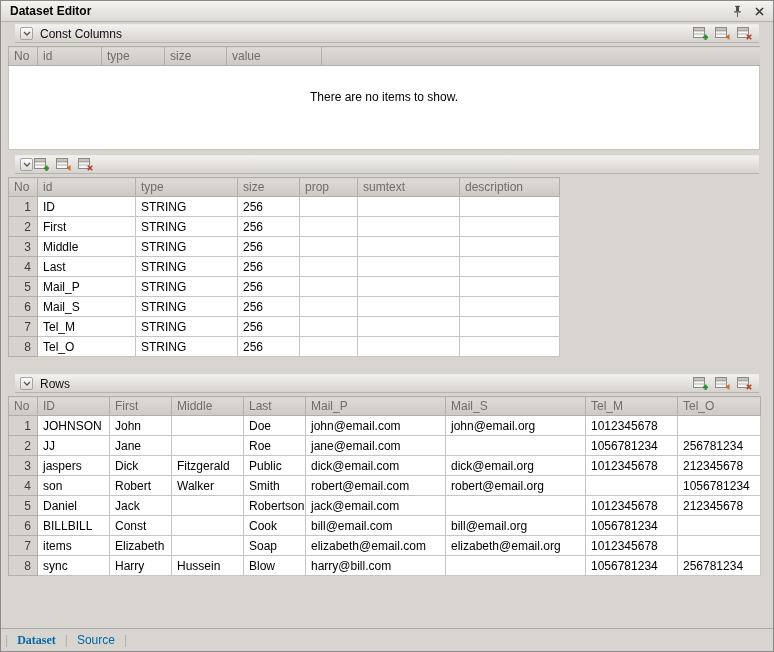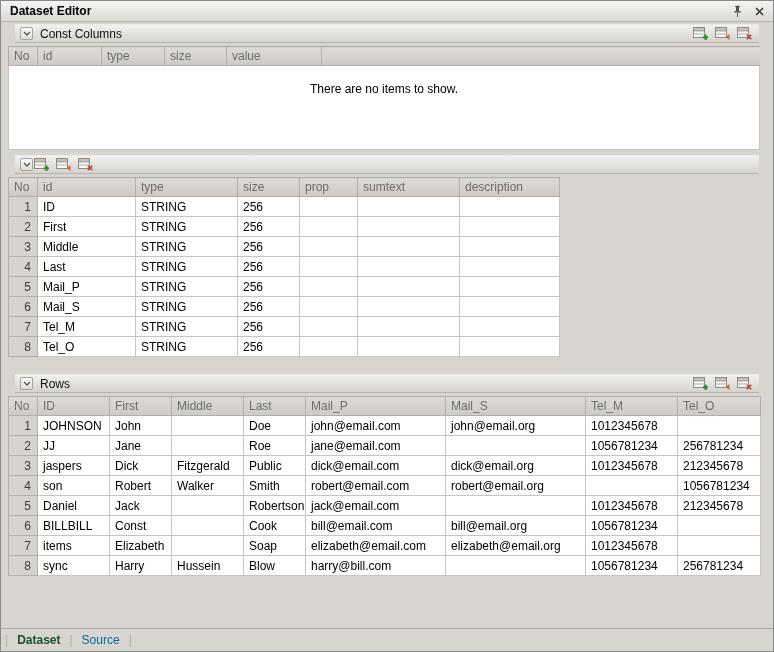--- a/index.html
+++ b/index.html
@@ -85,33 +85,33 @@
   }
   .const-grid th { height: 17px; }
   .empty-body {
     margin: 0 7px 0 7px;
     width: 752px;
     height: 84px; flex: 0 0 84px;
     background: #ffffff;
     border: 1px solid #c8c5c0;
     border-top: none;
     text-align: center;
-    padding-top: 16px;
+    padding-top: 24px;
   }
   .spacer { flex: 1 1 auto; }
   
   .footer {
     height: 23px; flex: 0 0 23px;
     border-top: 1px solid #aeaba6;
     background: #d8d5d0;
     display: flex; align-items: center;
     padding: 0 4px; gap: 7px;
   }
   .tab { padding: 0 2px; }
-  .tab.active { font-weight: bold; color: #14532d; }
+  .tab.active { font-weight: bold; color: #0369a1; font-family: Liberation Serif, serif; }
   .tab.inactive { color: #0369a1; }
   .sep { color: #b2afaa; }
 </style>
 </head>
 <body>
 
 <div class="window">
 
   <div class="titlebar">
     <span class="title">Dataset Editor</span>

